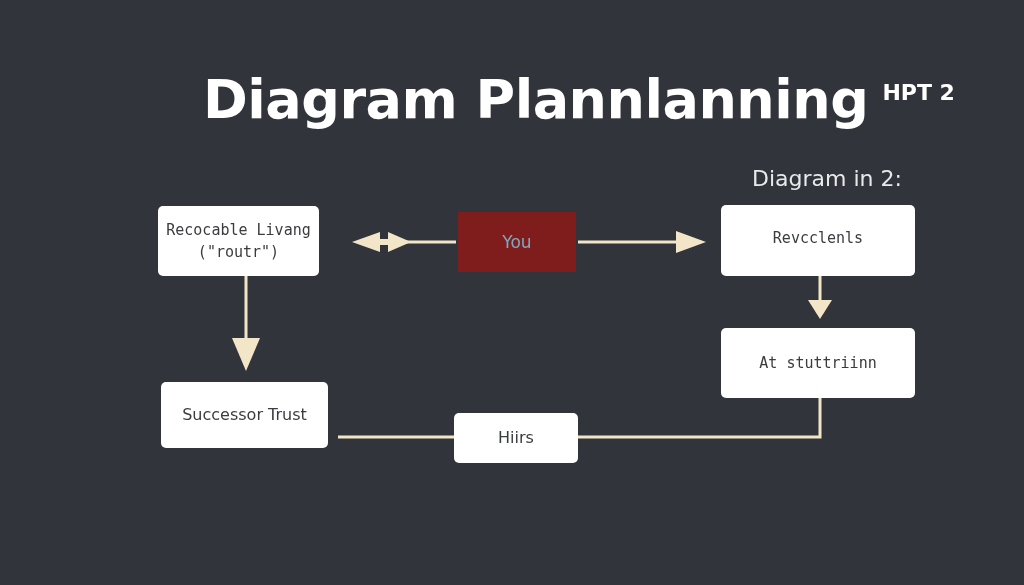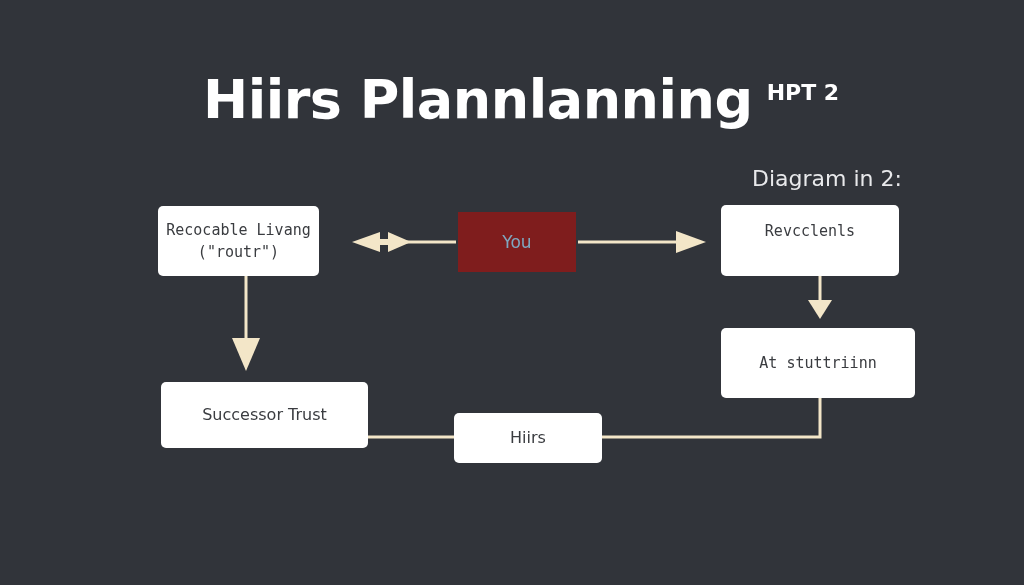--- a/index.html
+++ b/index.html
@@ -65,30 +65,30 @@
     <line x1="820" y1="276" x2="820" y2="300" stroke-width="3"></line>
     <polygon points="820,319 808,300 832,300" stroke="none"></polygon>
   </g>
 
   <g fill="none" stroke="#f3e6c8" stroke-width="3">
     <polyline points="820,398 820,437 578,437"></polyline>
     <line x1="338" y1="437" x2="454" y2="437"></line>
   </g>
 </svg>
 
-<div class="title"><span>Hiirs Plannlanning</span><span class="sup">HPT 2</span></div>
+<div class="title"><span>Diagram Plannlanning</span><span class="sup">HPT 2</span></div>
 
 <div class="subtitle">Diagram in 2:</div>
 
 <div class="box" style="left:158px; top:206px; width:161px; height:70px; flex-direction:column;">
   <span>Recocable Livang</span>
   <span>("routr")</span>
 </div>
 
 <div class="you-box">You</div>
 
-<div class="box" style="left:721px; top:205px; width:178px; height:71px; align-items:flex-start; padding-top:15px;">Revcclenls</div>
+<div class="box" style="left:721px; top:205px; width:194px; height:71px; align-items:flex-start; padding-top:22px;">Revcclenls</div>
 
 <div class="box" style="left:721px; top:328px; width:194px; height:70px;text-align:center;">At stuttriinn</div>
 
-<div class="box sans" style="left:161px; top:382px; width:207px; height:66px; font-size:16px;">Successor Trust</div>
+<div class="box sans" style="left:161px; top:382px; width:167px; height:66px; font-size:16px;">Successor Trust</div>
 
-<div class="box sans" style="left:454px; top:413px; width:148px; height:50px; font-size:16px;">Hiirs</div>
+<div class="box sans" style="left:454px; top:413px; width:124px; height:50px; font-size:16px;">Hiirs</div>
 
 </body></html>

